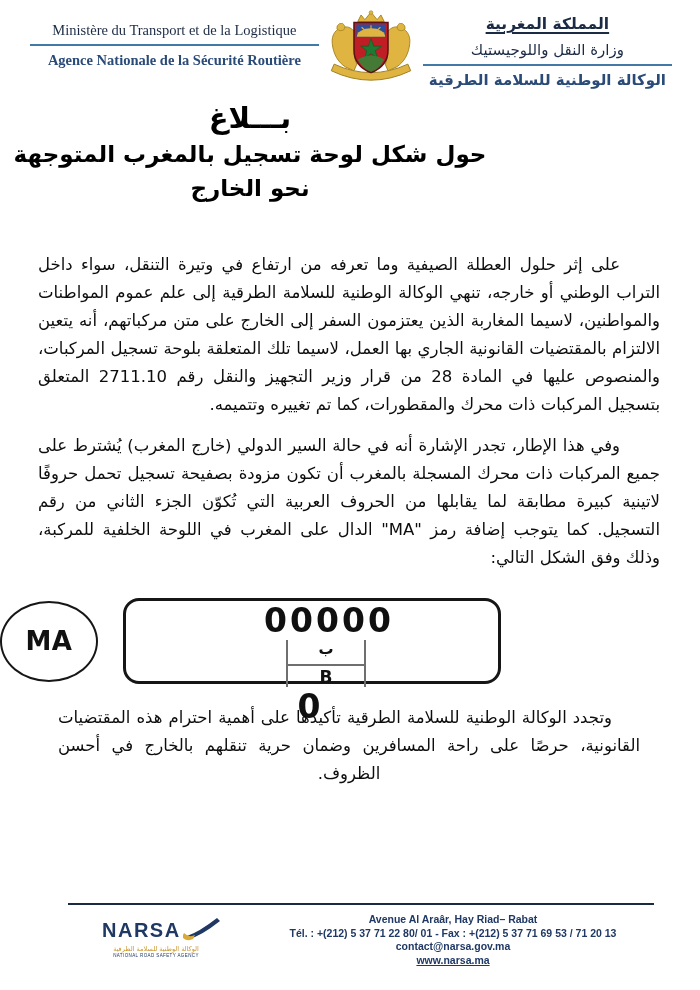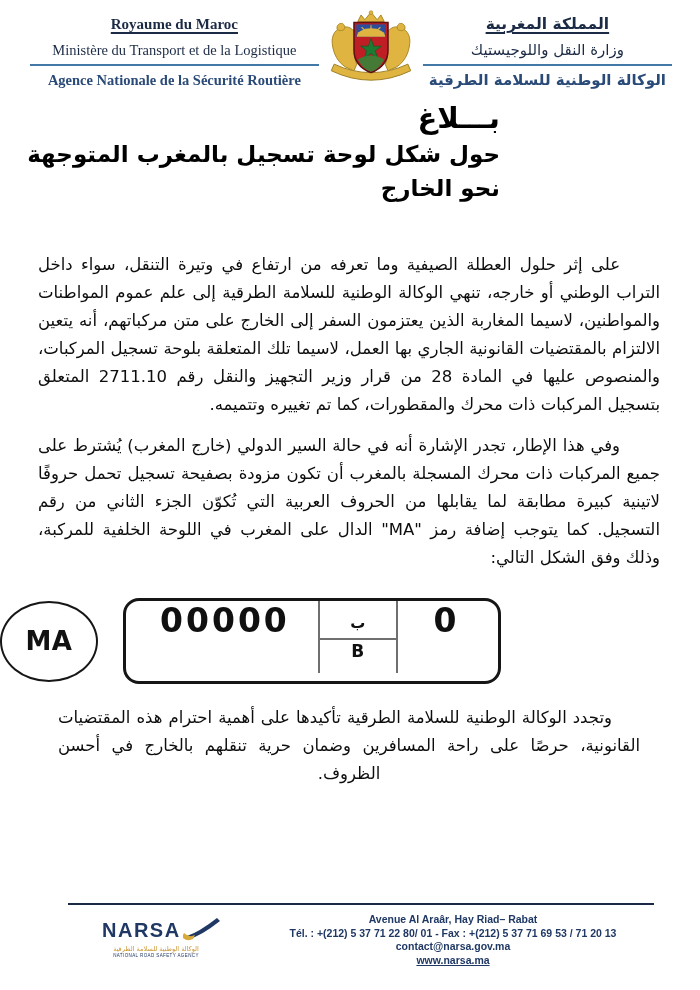--- a/index.html
+++ b/index.html
@@ -30,21 +30,21 @@
     text-decoration: underline; text-underline-offset: 3px; text-decoration-thickness: 1.5px;
   }
   .h-line2 { font-weight: normal; font-size: 14.5px; line-height: 19px; margin-top: 7px; }
   .h-rule  { border-top: 2px solid #4379a7; margin: 4px 0 5px 0; }
   .h-line3 { font-weight: bold; font-size: 14.5px; line-height: 19px; color: #2a4a78; }
   .h-right .h-line1 { font-size: 15.5px; }
   .h-right .h-line2 { font-size: 15px; }
   .h-right .h-line3 { font-size: 15px; }
 
   
-  .title-block { width: 500px; margin-top: 10px; text-align: right; color: #000; }
+  .title-block { width: 500px; margin-top: 10px; text-align: center; color: #000; }
   .title-main { font-size: 29px; font-weight: bold; line-height: 37px; }
   .title-sub  { font-size: 23px; font-weight: bold; line-height: 34px; }
 
   
   .bodytext { padding: 0 40px 0 38px; }
   .para {
     direction: rtl;
     text-align: justify;
     font-size: 16.5px;
     line-height: 28px;
@@ -66,21 +66,21 @@
     border: 2.5px solid #161616;
     border-radius: 50%;
     display: flex; align-items: center; justify-content: center;
     font-weight: bold; font-size: 26px; letter-spacing: 0.5px; color: #111;
   }
   .plate {
     margin-left: 25px;
     width: 378px; height: 86px;
     border: 3px solid #161616;
     border-radius: 16px;
-    display: flex; 
+    display: flex; align-items: center; flex-direction: column;
   }
   .digits {
     margin-left: 34px;
     font-weight: bold; font-size: 33px; letter-spacing: 3px; color: #101010;
     white-space: nowrap;
   }
   .mid {
     margin-left: 28px;
     width: 80px; height: 72px;
     border-left: 2px solid #6f6f6f;
@@ -124,21 +124,20 @@
   .contact .website { text-decoration: underline; }
   .contact .email, .contact .website { cursor: pointer; }
 </style>
 </head>
 <body>
 
 <div class="page">
 
   <div class="header">
     <div class="h-col h-left">
-      <div class="h-line1">Royaume du Maroc</div>
       <div class="h-line2">Ministère du Transport et de la Logistique</div>
       <div class="h-rule"></div>
       <div class="h-line3">Agence Nationale de la Sécurité Routière</div>
     </div>
 
     <div class="h-emblem">
       <svg width="104" height="78" viewBox="0 0 110 82" aria-hidden="true">
 
         <path d="M13 64 Q55 84 97 64 L94 57 Q55 75 16 57 Z" fill="#dfb441" stroke="#9a7b20" stroke-width="1"></path>
 

